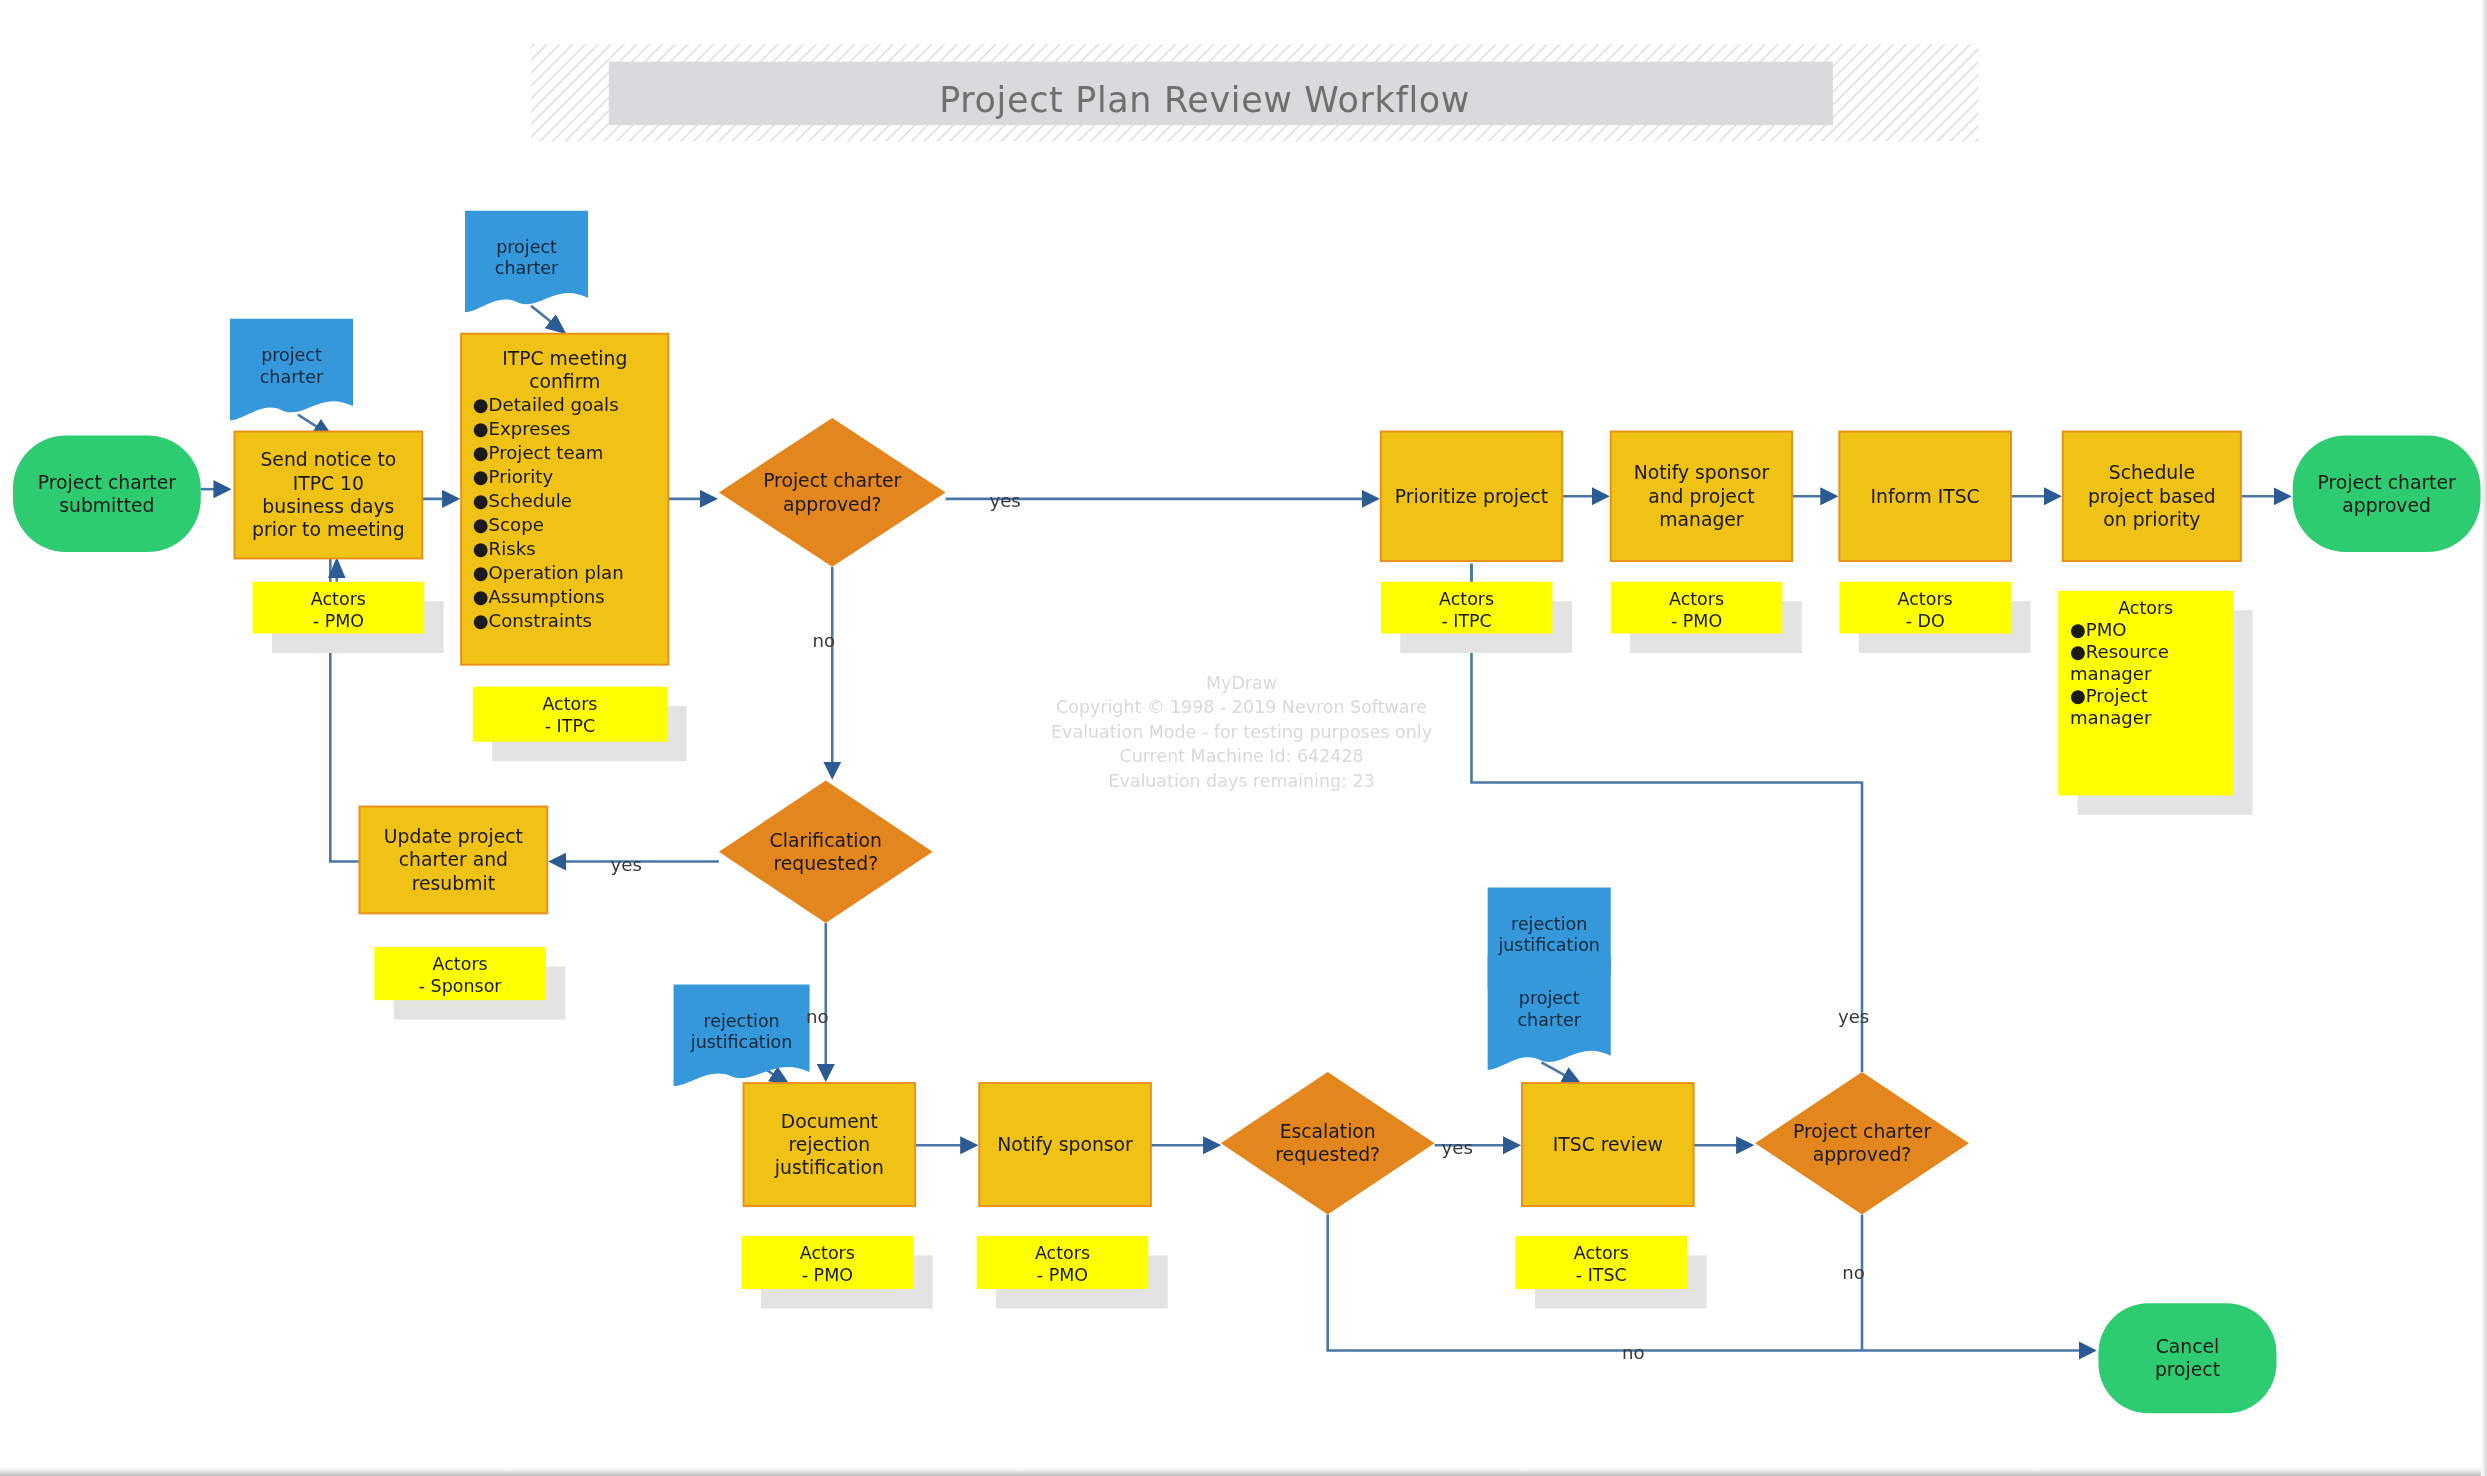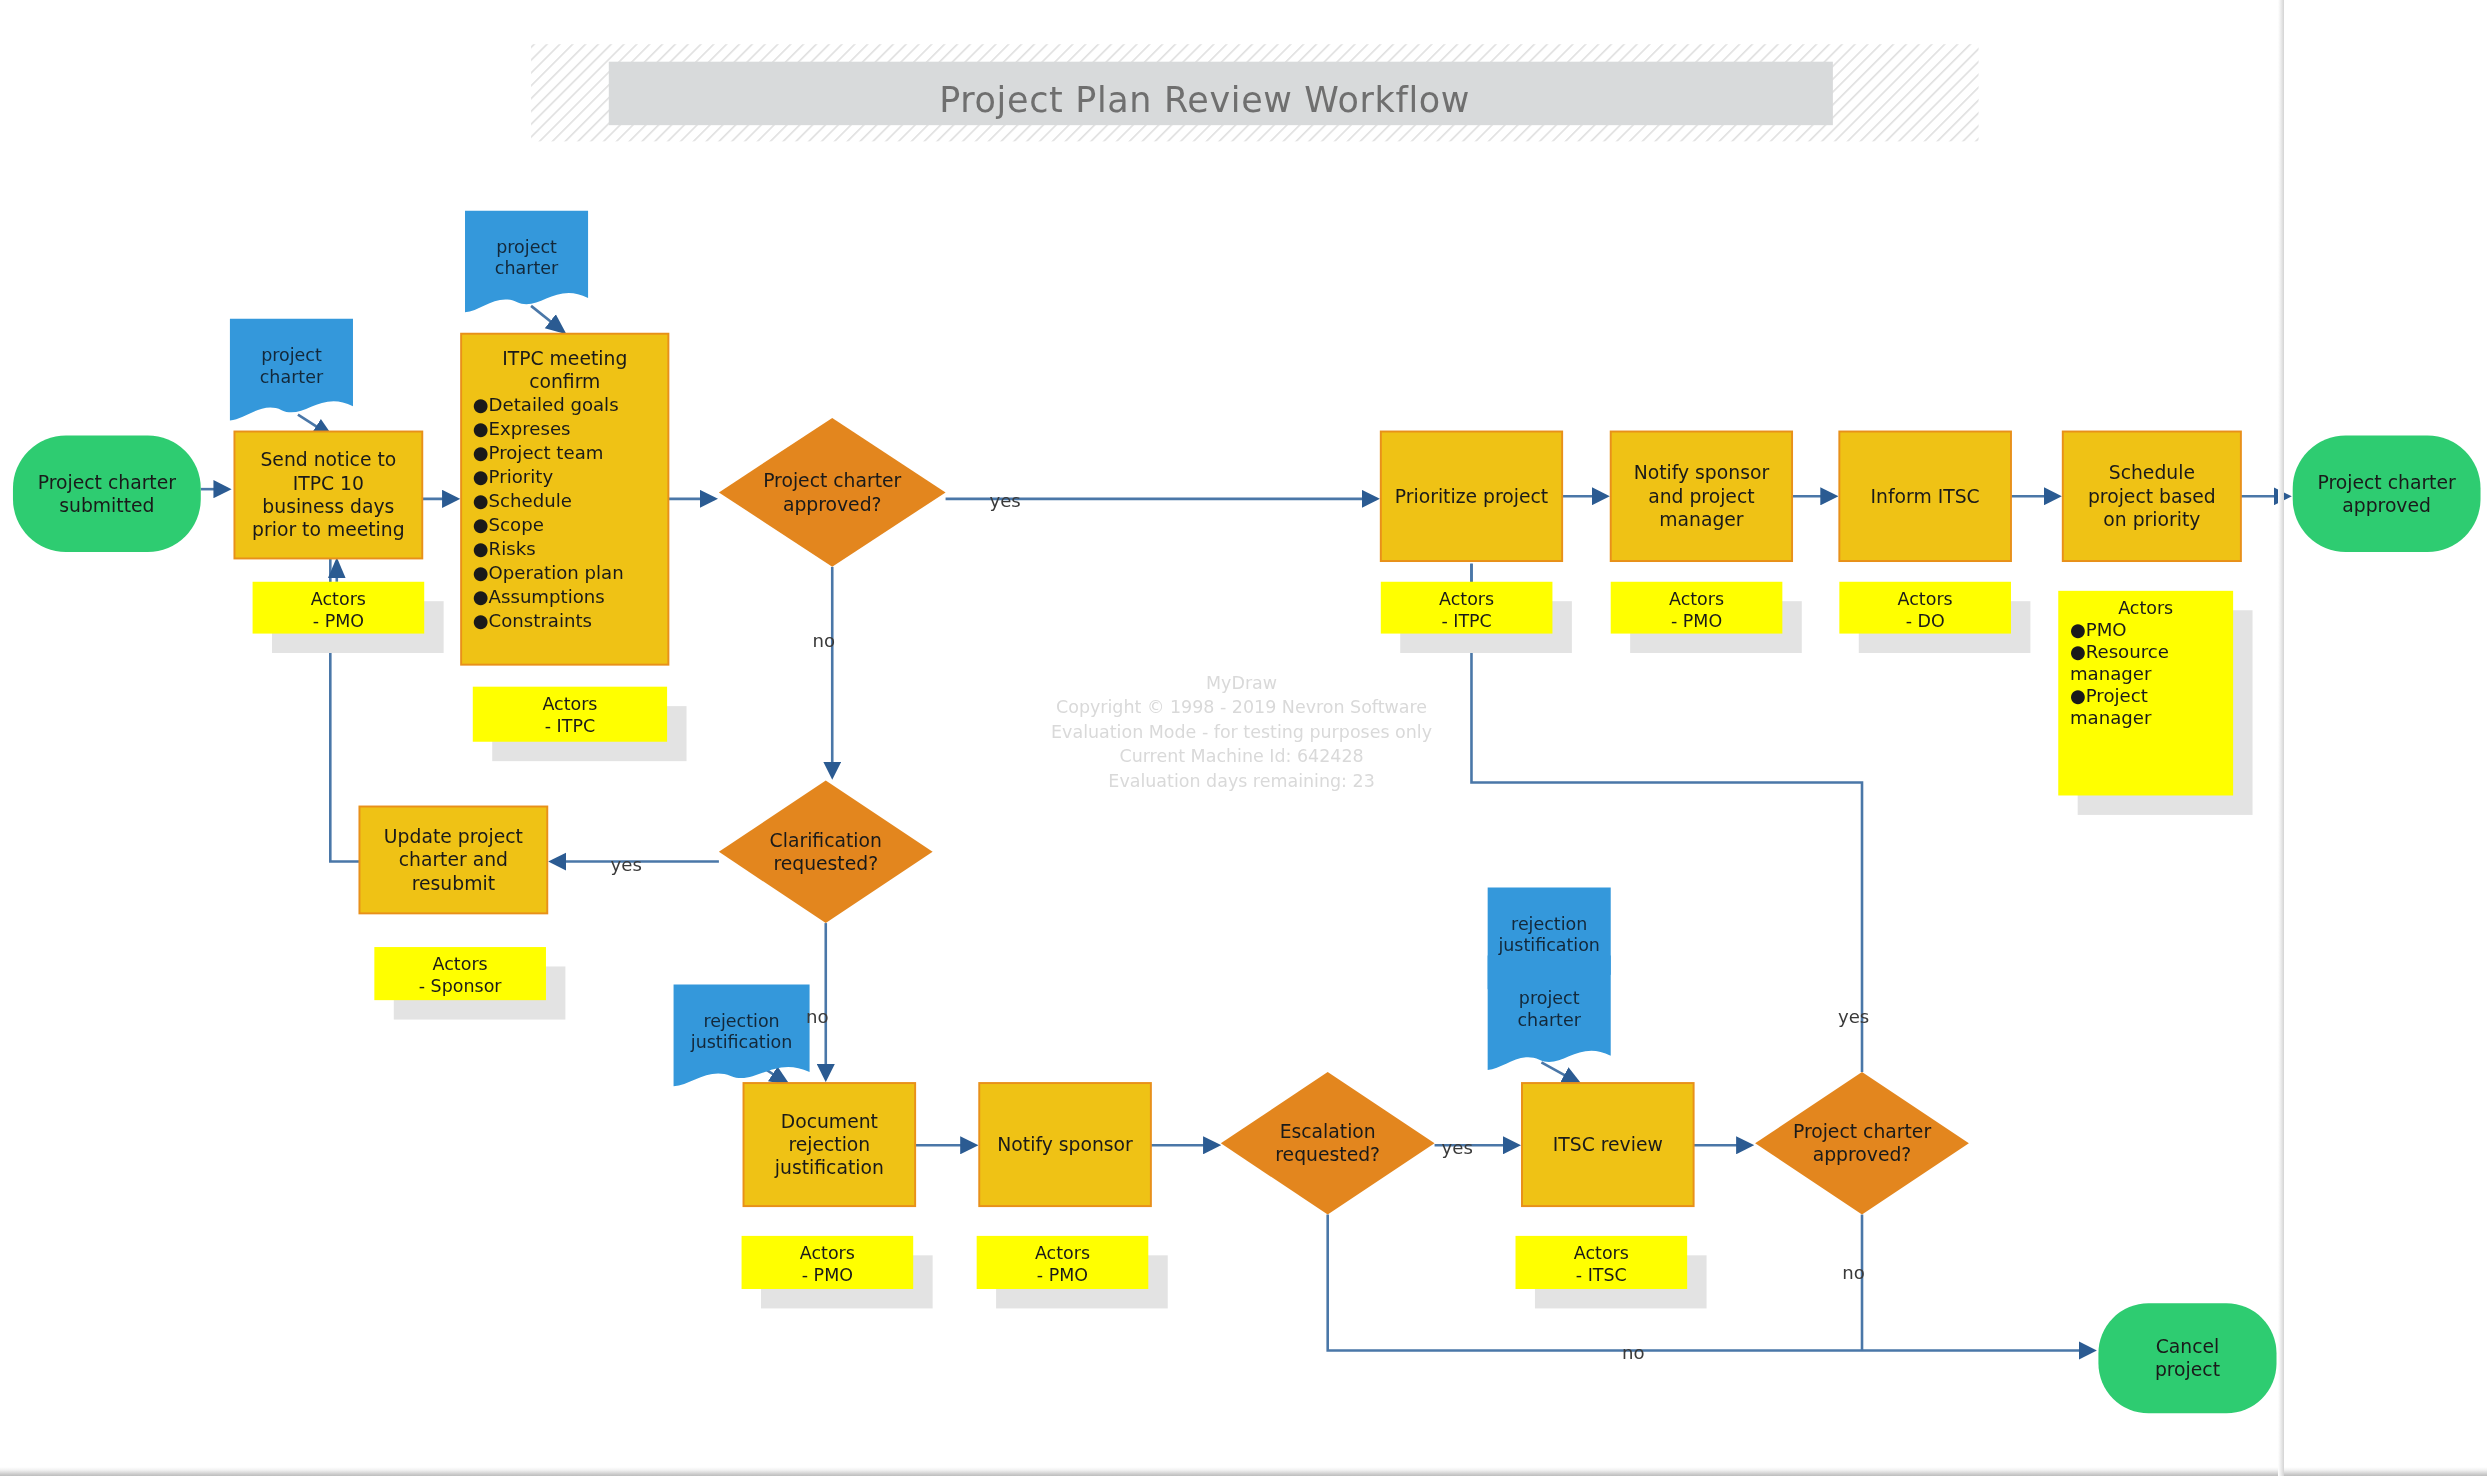--- a/index.html
+++ b/index.html
@@ -2,21 +2,21 @@
 <html style="font-size:10.4px"><head>
 <meta charset="utf-8">
 <title>Project Plan Review Workflow</title>
 <style>
   html,body{margin:0;padding:0;background:#ffffff;}
   body{
     width:2487px;height:1477px;overflow:hidden;
     font-family:"DejaVu Sans","Liberation Sans",sans-serif;
     position:relative;
   }
-  #canvas{position:absolute;left:0;top:0;width:2284px;height:1477px;background:#fff;}
+  #canvas{position:absolute;left:0;top:0;width:2487px;height:1477px;background:#fff;}
   .bottom-frame{
     position:absolute;left:0;bottom:0;width:2487px;height:10.4px;
     background:linear-gradient(to bottom,#ffffff 0%,#f2f2f2 30%,#c9c9c9 75%,#b6b6b6 100%);
   }
   .right-frame{
     position:absolute;right:0;top:0;width:6.5px;height:1477px;
     background:linear-gradient(to right,#ffffff 0%,#f0f0f0 40%,#d4d4d4 100%);
   }
   svg{display:block;}
   text{font-family:"DejaVu Sans","Liberation Sans",sans-serif;}

